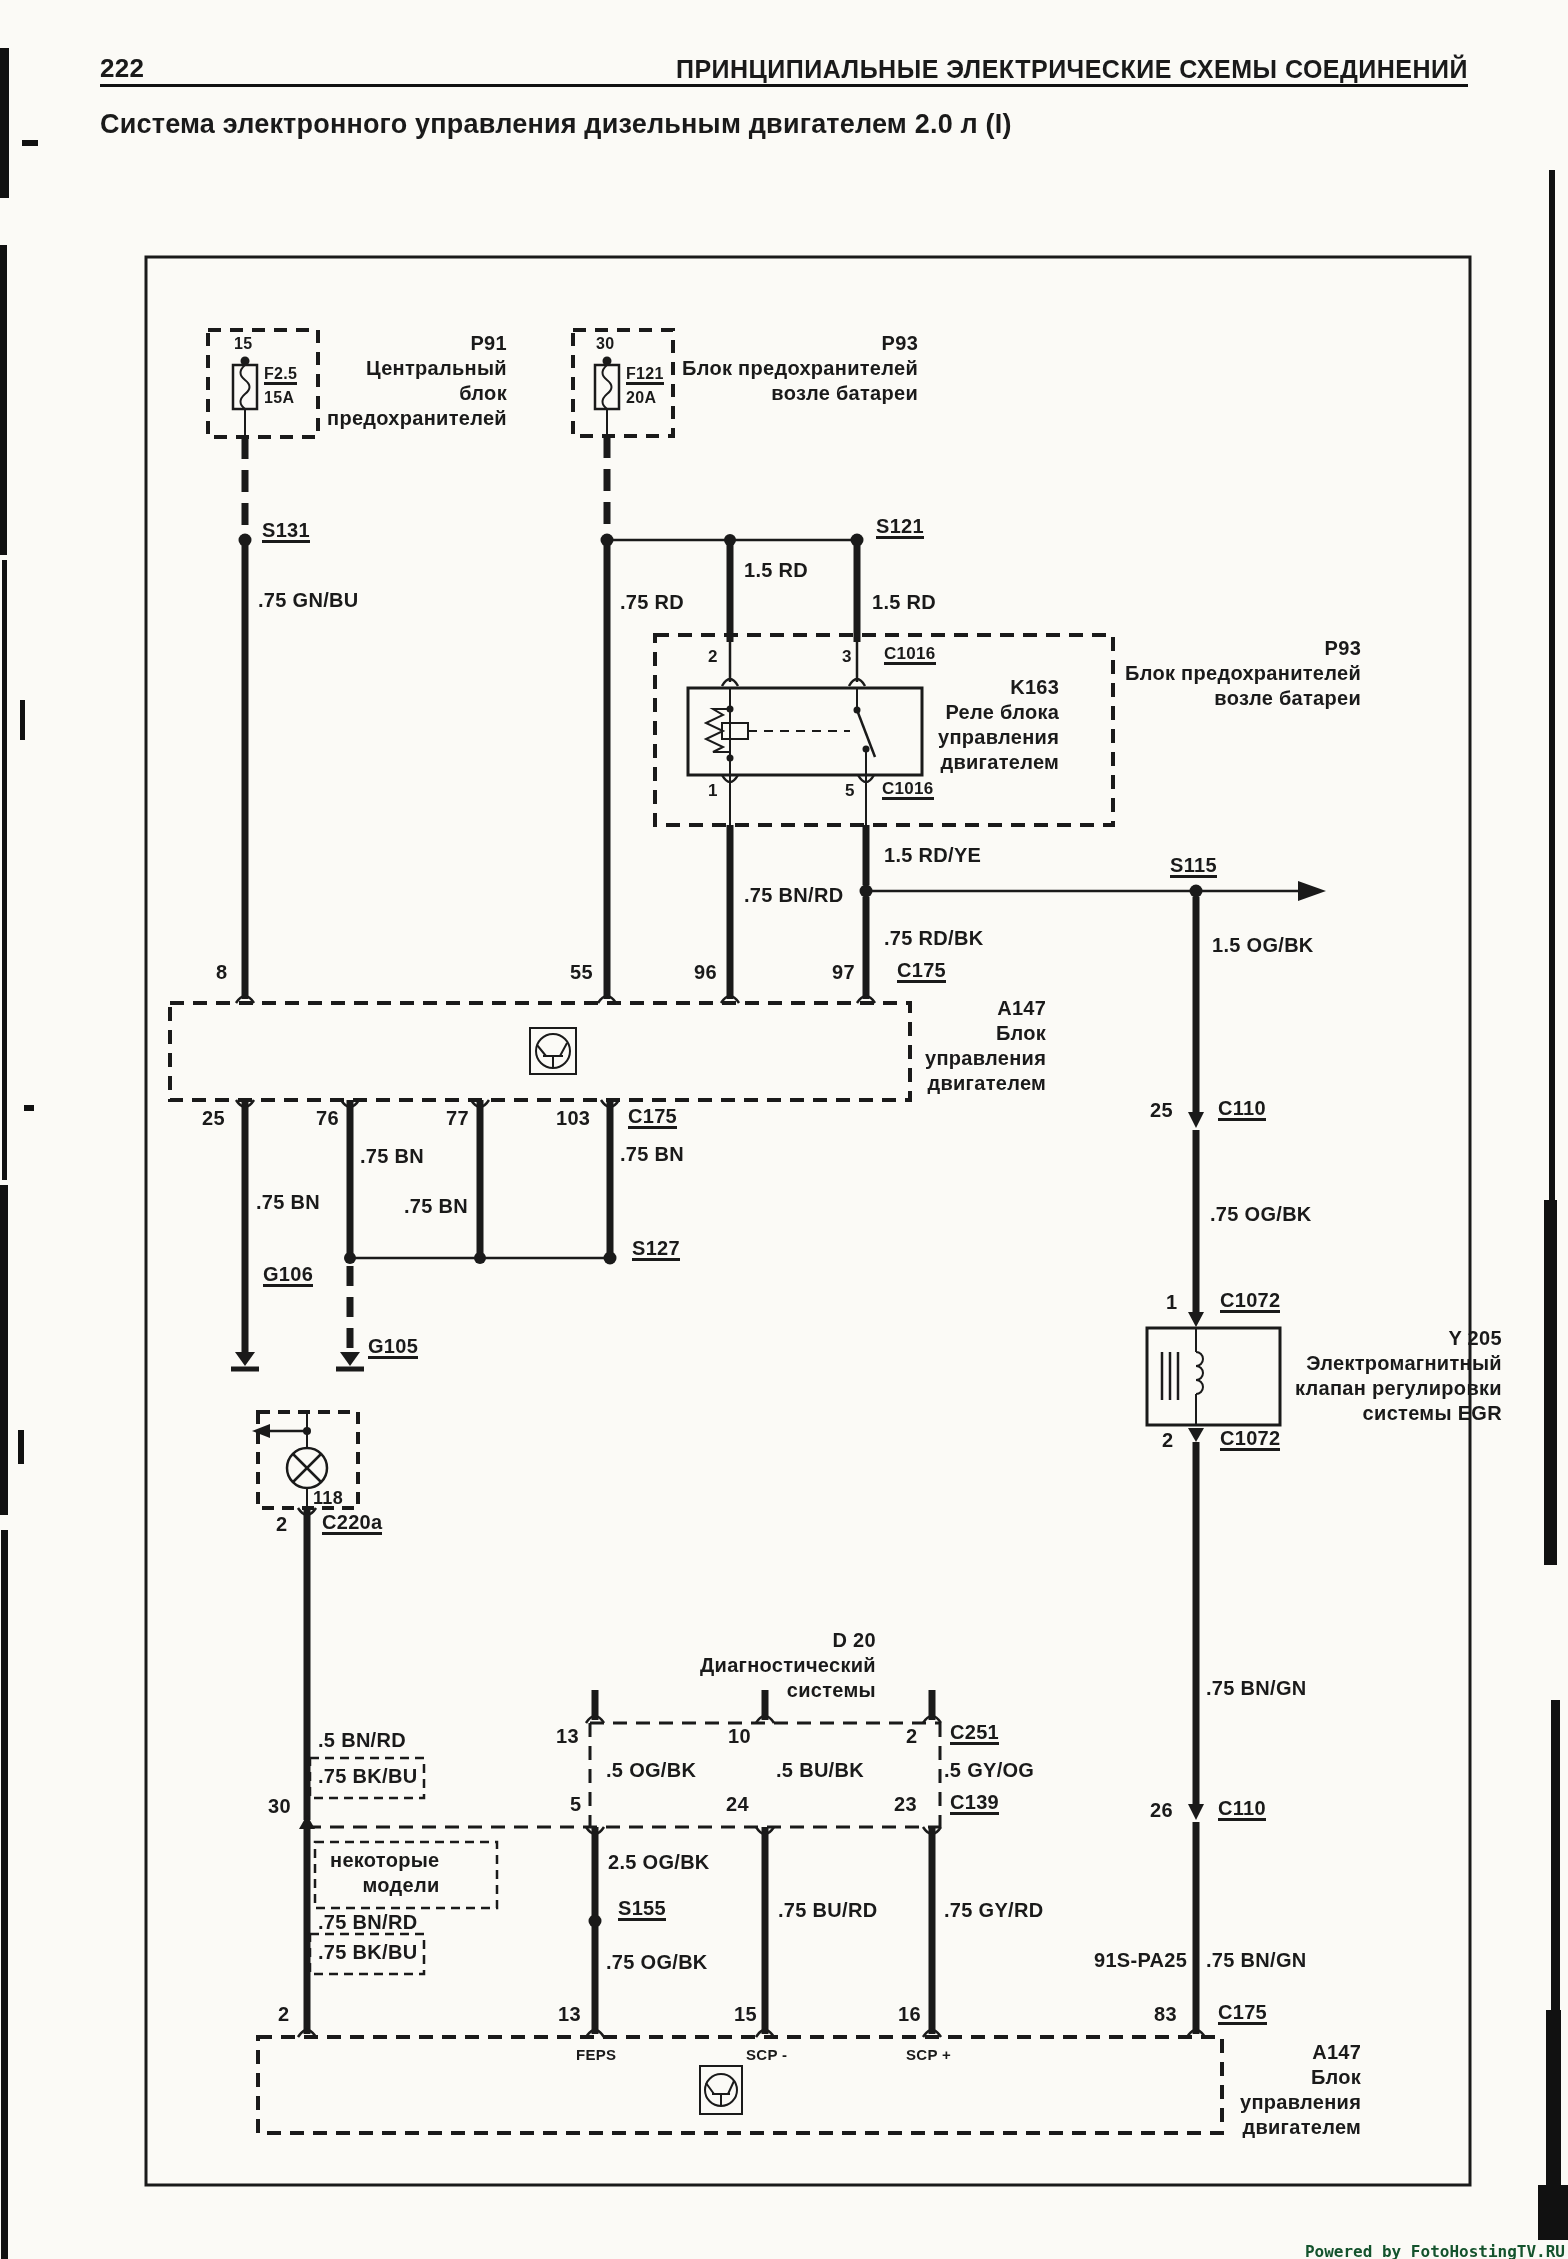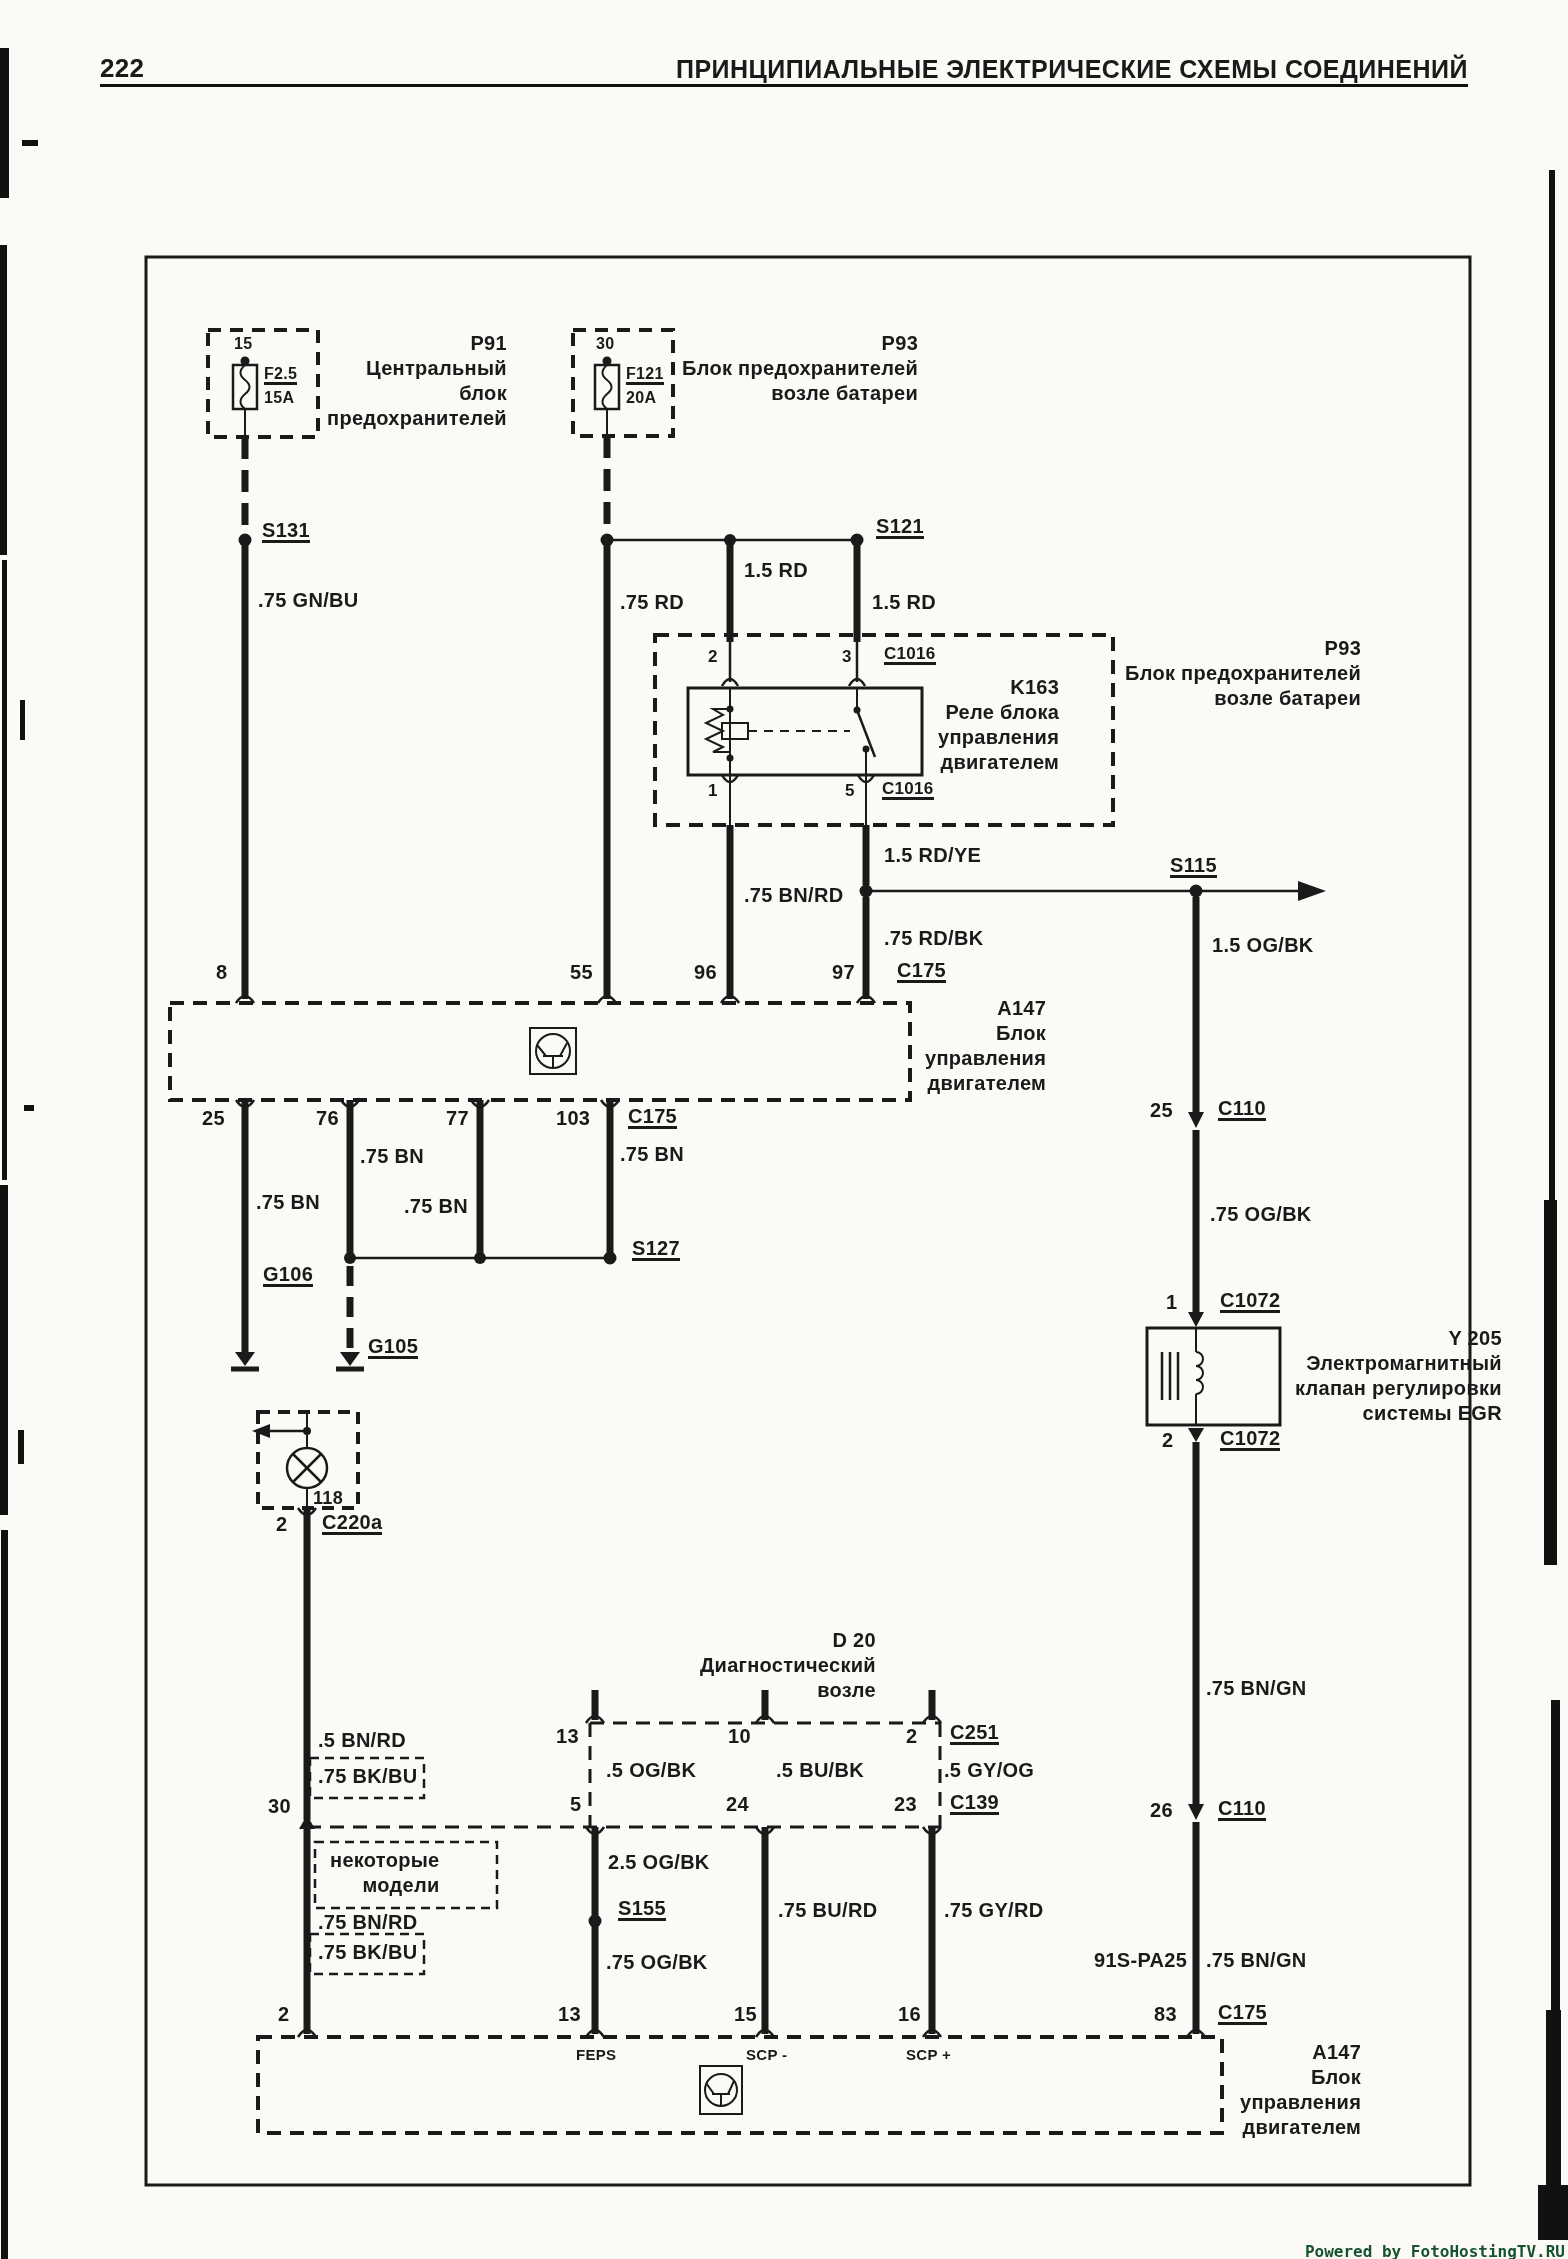--- a/index.html
+++ b/index.html
@@ -187,20 +187,21 @@
         <rect x="700" y="2066" width="42" height="48" stroke-width="2"></rect>
         <circle cx="721" cy="2090" r="16" stroke-width="2"></circle>
         <path d="M721 2106 V2094 M712 2094 H730 M714 2094 L706 2083 M728 2094 L734 2081" stroke-width="2"></path>
       </g>
     </g>
   </svg>
 
   <div class="t s26" style="left:100px;top:52px">222</div>
   <div class="t s25" style="right:100px;top:54px">ПРИНЦИПИАЛЬНЫЕ ЭЛЕКТРИЧЕСКИЕ СХЕМЫ СОЕДИНЕНИЙ</div>
   <div class="art" style="left:100px;top:84px;width:1368px;height:3px"></div>
+  <div class="t s27" style="left:100px;top:108px">Система электронного управления дизельным двигателем 2.0 л (I)</div>
 
   <div class="t s16" style="left:234px;top:334px">15</div>
   <div class="t s16" style="left:264px;top:364px"><span class="u">F2.5</span></div>
   <div class="t s16" style="left:264px;top:388px">15A</div>
   <div class="t blk" style="left:327px;top:331px">
     <span>P91</span>
       <span>Центральный</span>
     <span>блок</span>
       <span>предохранителей</span>
   </div>
@@ -277,21 +278,21 @@
     <span>некоторые</span>
       <span>модели</span>
   </div>
   <div class="t" style="left:318px;top:1910px">.75 BN/RD</div>
   <div class="t" style="left:318px;top:1940px">.75 BK/BU</div>
   <div class="t" style="left:278px;top:2002px">2</div>
 
   <div class="t blk" style="left:700px;top:1628px">
     <span>D 20</span>
       <span>Диагностический</span>
-      <span>возле</span>
+      <span>системы</span>
   </div>
   <div class="t" style="left:556px;top:1724px">13</div>
   <div class="t" style="left:728px;top:1724px">10</div>
   <div class="t" style="left:906px;top:1724px">2</div>
   <div class="t" style="left:950px;top:1720px"><span class="u">C251</span></div>
   <div class="t" style="left:606px;top:1758px">.5 OG/BK</div>
   <div class="t" style="left:776px;top:1758px">.5 BU/BK</div>
   <div class="t" style="left:944px;top:1758px">.5 GY/OG</div>
   <div class="t" style="left:570px;top:1792px">5</div>
   <div class="t" style="left:726px;top:1792px">24</div>

